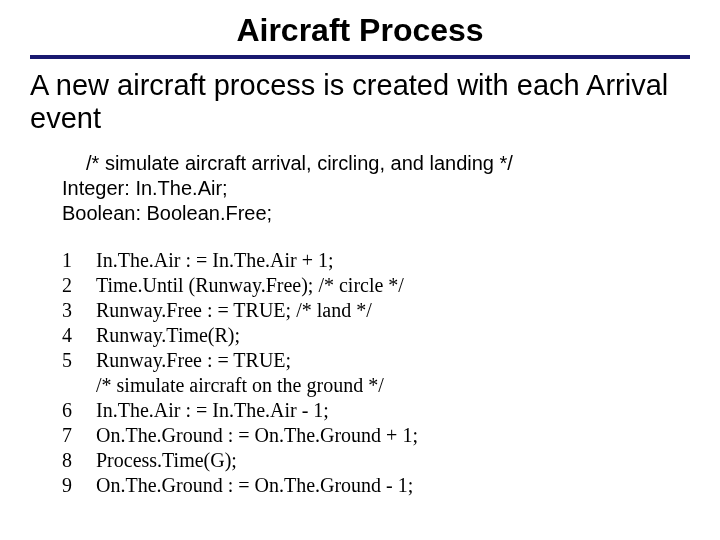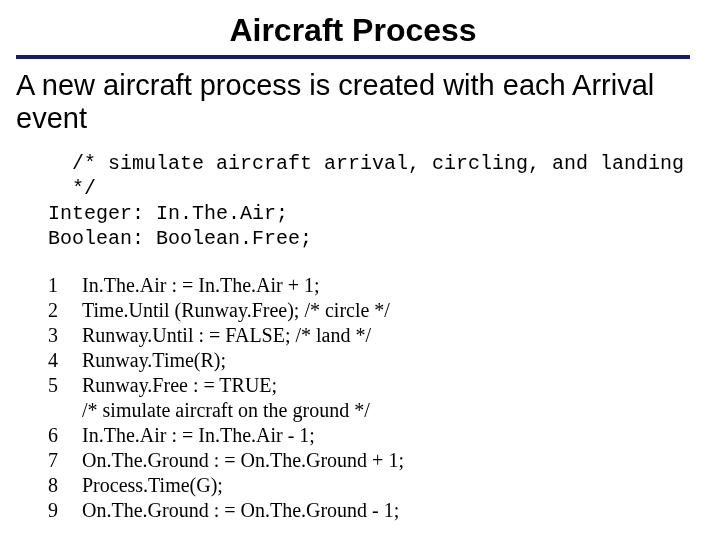--- a/index.html
+++ b/index.html
@@ -8,40 +8,40 @@
     width: 720px;
     height: 540px;
     background: #ffffff;
     font-family: Arial, Helvetica, sans-serif;
     color: #000000;
   }
   .slide {
     box-sizing: border-box;
     width: 720px;
     height: 540px;
-    padding: 10px 30px 0 16px;
+    padding: 10px 30px 0 30px;
   }
   .title {
     text-align: center;
     font-size: 32px;
     font-weight: bold;
     margin: 0;
     padding: 2px 0 6px 0;
   }
   .title-rule {
     border: none;
     border-top: 4px solid #191970;
     margin: 0 0 10px 0;
   }
   .subtitle {
     font-size: 29px;
     margin: 0 0 16px 0;
   }
   .decl-block {
-    font-family: Liberation Mono, monospace;
+    font-family: Liberation Sans, sans-serif;
     font-size: 20px;
     line-height: 1.25;
     margin-left: 32px;
   }
   .decl-block .indent {
     margin-left: 24px;
   }
   .code-table {
     margin-top: 22px;
     margin-left: 32px;
@@ -80,21 +80,21 @@
         <tr>
       <td class="num">1</td>
       <td>In.The.Air : = In.The.Air + 1;</td>
     </tr>
     <tr>
       <td class="num">2</td>
       <td>Time.Until (Runway.Free); /* circle */</td>
     </tr>
     <tr>
       <td class="num">3</td>
-      <td>Runway.Until : = FALSE;   /* land */</td>
+      <td>Runway.Free : = TRUE;   /* land */</td>
     </tr>
     <tr>
       <td class="num">4</td>
       <td>Runway.Time(R);</td>
     </tr>
     <tr>
       <td class="num">5</td>
       <td>Runway.Free : = TRUE;</td>
     </tr>
     <tr>

